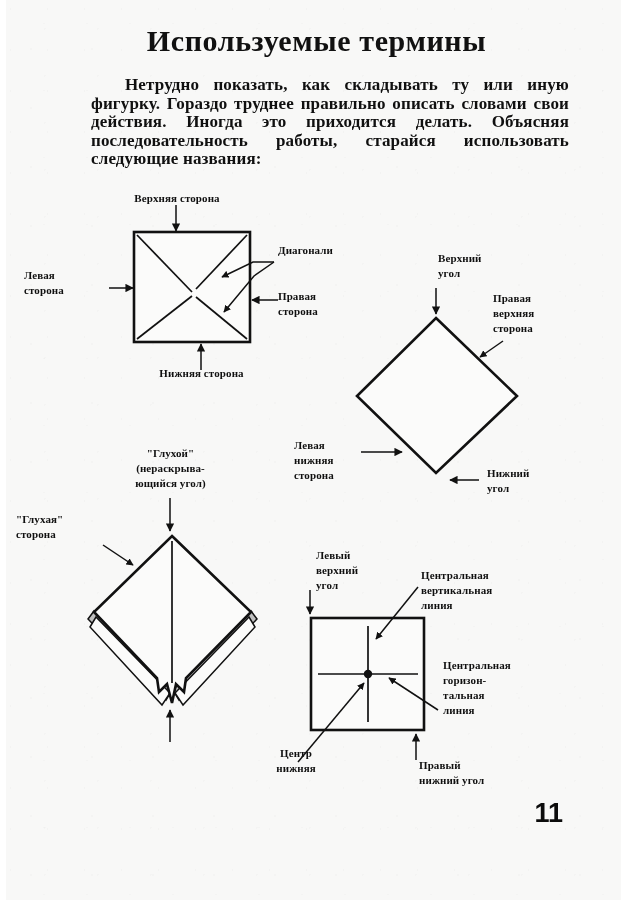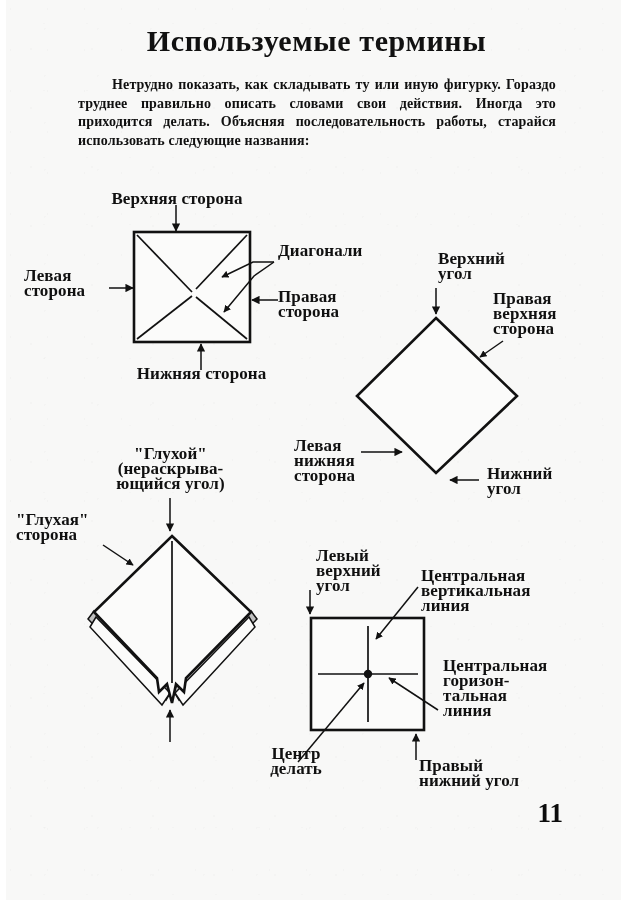--- a/index.html
+++ b/index.html
@@ -48,53 +48,53 @@
     text-align: center;
     font-family: "Liberation Serif", "DejaVu Serif", serif;
     font-weight: bold;
     font-size: 30px;
     letter-spacing: 0.6px;
     color: #111111;
   }
 
   #body-text {
     position: absolute;
-    left: 72px;
+    left: 85px;
     top: 76px;
     width: 478px;
     font-family: "Liberation Serif", "DejaVu Serif", serif;
     font-weight: bold;
-    font-size: 14px;
+    font-size: 17px;
     line-height: 18.5px;
     text-align: justify;
     text-indent: 34px;
     color: #101010;
     letter-spacing: 0.15px;
   }
 
   
   .lbl {
     position: absolute;
     font-family: "Liberation Serif", "DejaVu Serif", serif;
     font-weight: bold;
-    font-size: 17px;
+    font-size: 11px;
     line-height: 15px;
     color: #101010;
     white-space: pre-line;
     letter-spacing: 0.1px;
   }
   .lbl.c { text-align: center; }
   .lbl.r { }
   .lbl.l { text-align: left; }
 
   #pageno {
     position: absolute;
     right: 64px;
     top: 798px;
-    font-family: Liberation Serif, serif;
+    font-family: Liberation Sans, sans-serif;
     font-weight: bold;
     font-size: 27px;
     color: #0c0c0c;
   }
 
   svg.fig {
     position: absolute;
     left: 0;
     top: 0;
     width: 621px;
@@ -252,21 +252,21 @@
     <div class="lbl l" style="left:415px; top:568px; width:136px;">Центральная
 вертикальная
 линия</div>
 
     <div class="lbl l" style="left:437px; top:658px; width:124px;">Центральная
 горизон-
 тальная
 линия</div>
 
     <div class="lbl c" style="left:240px; top:746px; width:100px;">Центр
-делать</div>
+нижняя</div>
 
     <div class="lbl l" style="left:413px; top:758px; width:150px;">Правый
 нижний угол</div>
 
     <div id="pageno">11</div>
 
   </div>
 </div>
 
 </body></html>

